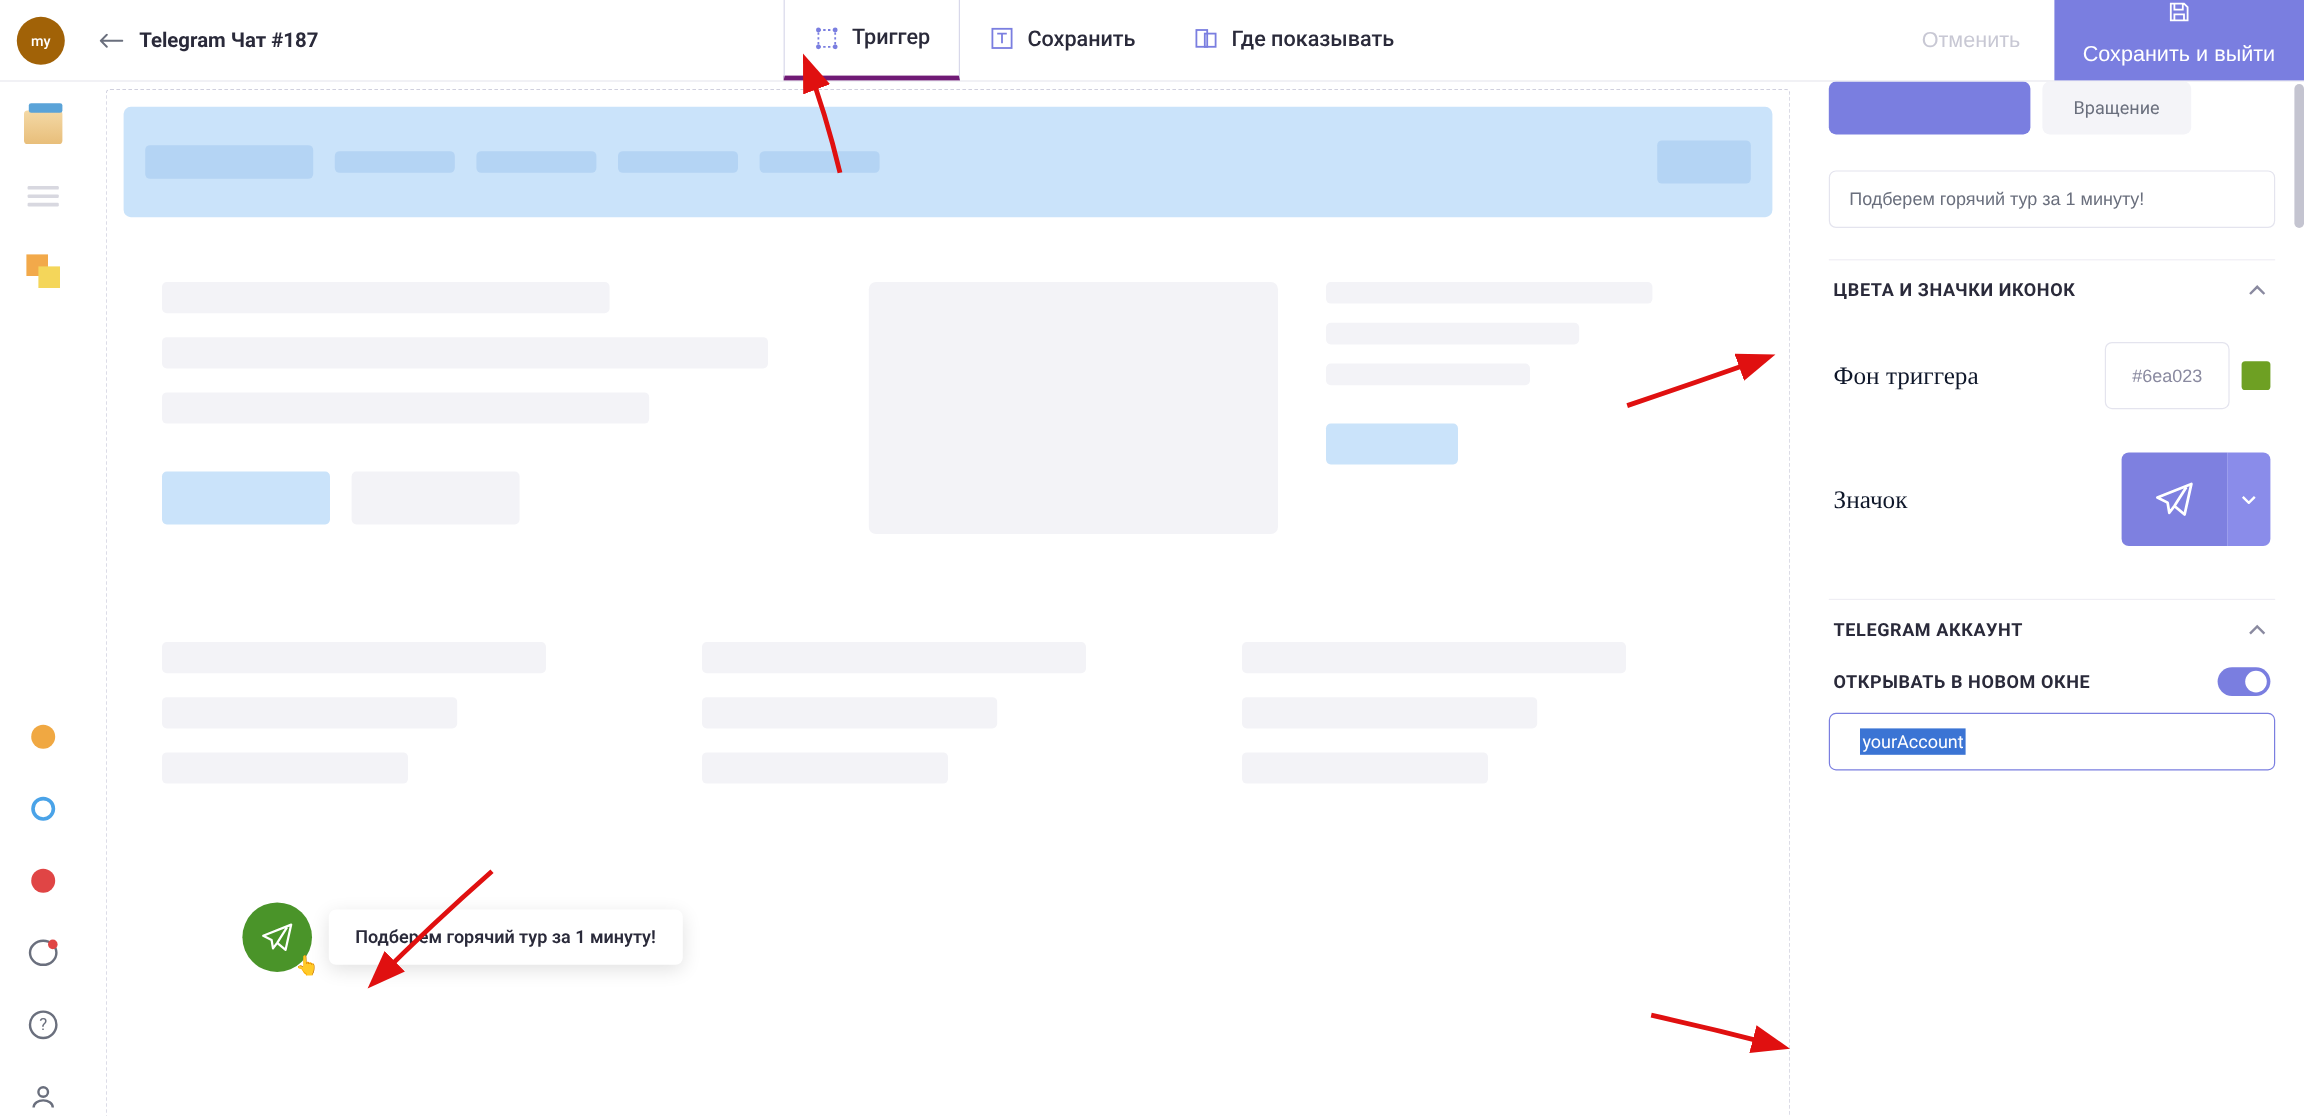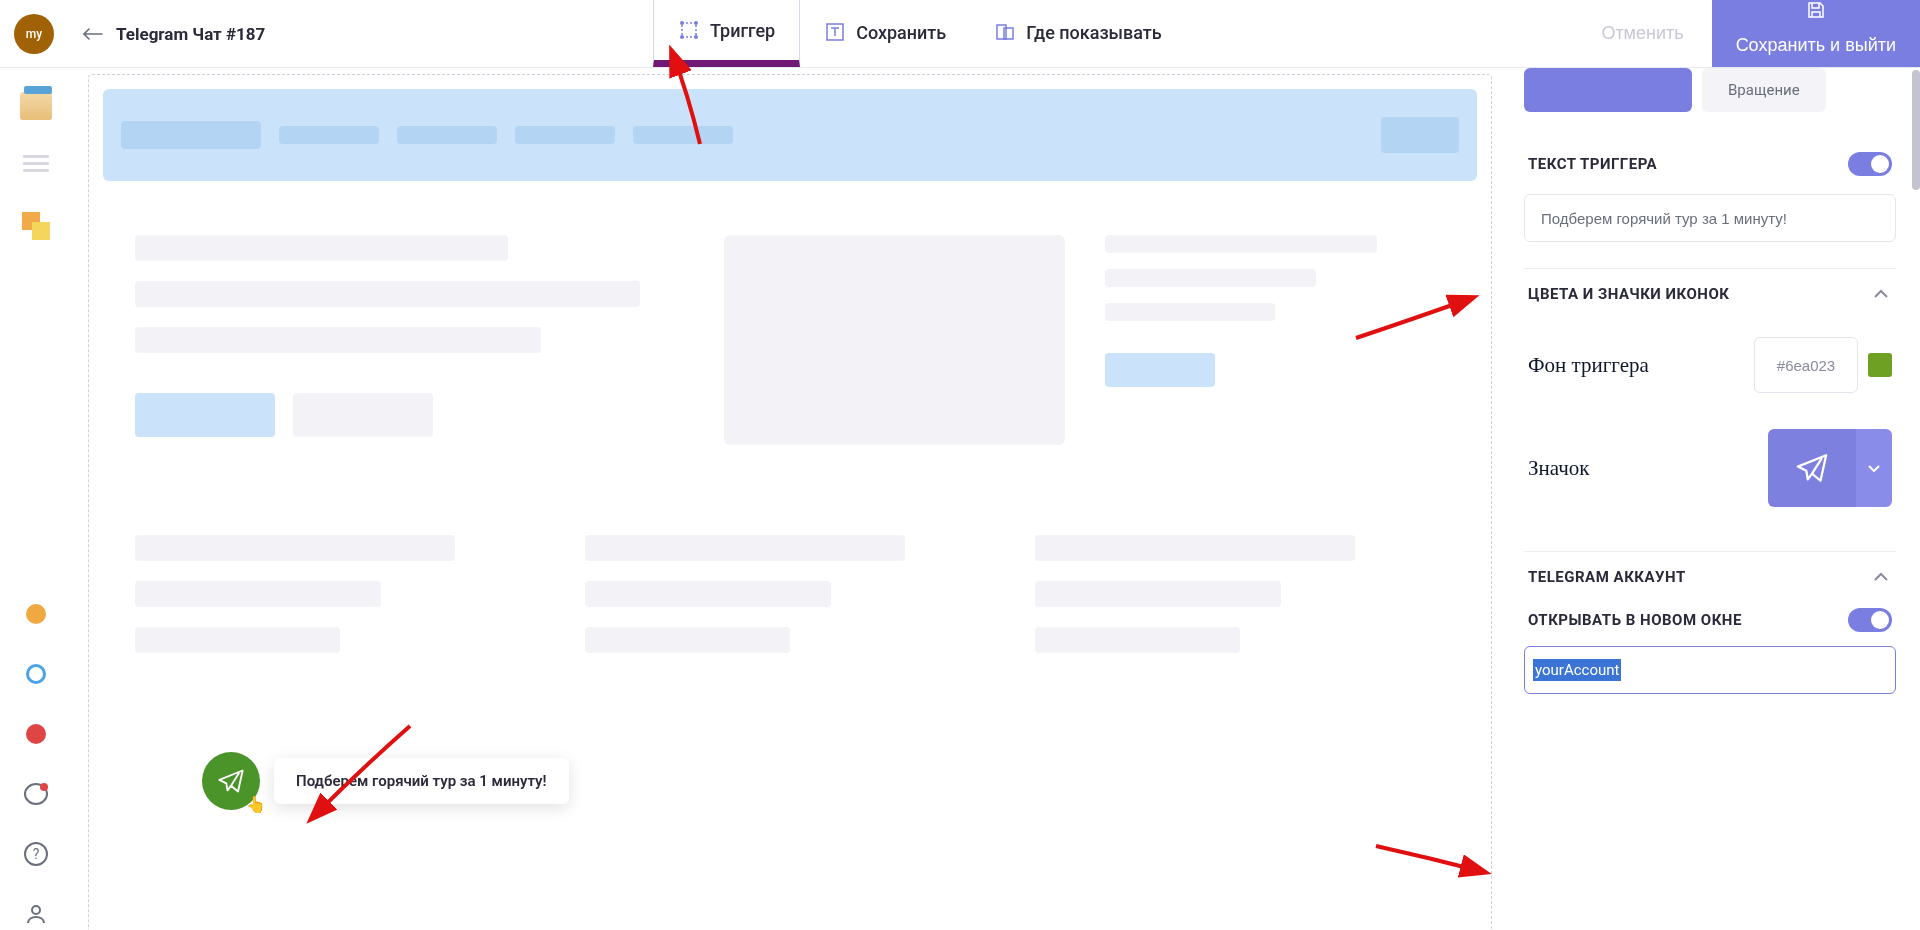--- a/index.html
+++ b/index.html
@@ -7,21 +7,21 @@
 
 
 .header { display: flex; align-items: center; height: 68px; border-bottom: 1px solid #e8e8ef; padding: 0; }
 .header-left { display: flex; align-items: center; padding-left: 14px; }
 .avatar { width: 40px; height: 40px; border-radius: 50%; background: #a16207; display: flex; align-items: center; justify-content: center; color: #fff; font-size: 12px; font-weight: 500; margin-right: 26px; }
 .back-arrow { width: 26px; height: 26px; display: flex; align-items: center; justify-content: center; cursor: pointer; margin-right: 10px; color: #6a6f7d; }
 .page-title { font-size: 17px; font-weight: 700; color: #2a2a3a; }
 
 .tabs { display: flex; margin-left: auto; height: 100%; }
 .tab { display: flex; align-items: center; gap: 10px; padding: 0 24px; font-size: 18px; color: #2a2a3a; font-weight: 500; cursor: pointer; border-bottom: 3px solid transparent; position: relative; }
-.tab.active { border: 1px solid #d8d8ea; border-top: none; border-bottom: 7px solid #701a75; }
+.tab.active { border: 1px solid #d8d8ea; border-top: none; border-bottom: 4px solid #701a75; }
 .tab .ico { width: 22px; height: 22px; display: flex; align-items: center; justify-content: center; color: #7a7ee0; }
 .tab.inactive .ico { color: #7a7ee0; }
 
 .header-right { display: flex; align-items: center; margin-left: auto; height: 100%; }
 .btn-cancel { padding: 0 28px; font-size: 18px; color: #c8c8d4; font-weight: 500; background: none; border: none; cursor: pointer; height: 100%; }
 .btn-save { display: flex; align-items: center; gap: 10px; padding: 0 24px; height: 100%; background: #7a7ee0; color: #fff; border: none; font-size: 18px; font-weight: 500; cursor: pointer; flex-direction: column; }
 
 
 .sidebar { position: absolute; top: 68px; left: 0; width: 72px; height: calc(100% - 68px); display: flex; flex-direction: column; align-items: center; padding-top: 22px; gap: 28px; }
 .sb-item { width: 32px; height: 32px; display: flex; align-items: center; justify-content: center; cursor: pointer; }
@@ -97,21 +97,21 @@
 .row { display: flex; align-items: center; justify-content: space-between; padding: 18px 4px; }
 .row-label { font-size: 21px; color: #0f172a; font-family: Liberation Serif, serif; }
 .color-group { display: flex; align-items: center; gap: 10px; }
 .color-hex { width: 104px; height: 56px; border: 1px solid #e4e4ee; border-radius: 6px; text-align: center; font-size: 15px; color: #8a8aa0; }
 .swatch { width: 24px; height: 24px; background: #6ea023; border-radius: 3px; }
 
 .icon-picker { display: flex; }
 .icon-main { width: 88px; height: 78px; background: #7e80e0; border-radius: 6px 0 0 6px; display: flex; align-items: center; justify-content: center; color: #fff; }
 .icon-drop { width: 36px; height: 78px; background: #8a8cea; border-radius: 0 6px 6px 0; display: flex; align-items: center; justify-content: center; color: #fff; }
 
-.account-input { width: 100%; height: 48px; border: 1px solid #7a7ee0; border-radius: 6px; padding: 0 8px; font-size: 15px; display: flex; align-items: center; }
+.account-input { width: 100%; height: 48px; border: 1px solid #7a7ee0; border-radius: 6px; padding: 0 25px; font-size: 15px; display: flex; align-items: center; }
 .account-input span { background: #3b74d4; color: #fff; padding: 2px 2px; }
 
 
 .arrow { position: absolute; pointer-events: none; }
 .arrow svg { overflow: visible; }
 
 
 .fake-scroll { position: absolute; top: 70px; right: 0; width: 8px; height: 120px; background: #c4c4d0; border-radius: 4px; }
 
 </style>
@@ -278,24 +278,20 @@
     <div class="widget-text">Подберем горячий тур за 1 минуту!</div>
   </div>
 </div>
 
 <div class="panel">
   <div class="chip-row">
     <div class="chip fakeactive"></div>
     <div class="chip">Вращение</div>
   </div>
 
-  <div class="section-hdr">
-    <div class="section-title">ТЕКСТ ТРИГГЕРА</div>
-    <div class="toggle"></div>
-  </div>
   <div class="input-wrap">
     <input class="text-input" value="Подберем горячий тур за 1 минуту!" style="">
   </div>
 
   <div class="divider"></div>
 
   <div class="section-hdr">
     <div class="section-title">ЦВЕТА И ЗНАЧКИ ИКОНОК</div>
     <div class="chevron">
       <svg width="16" height="10" viewBox="0 0 16 10">

